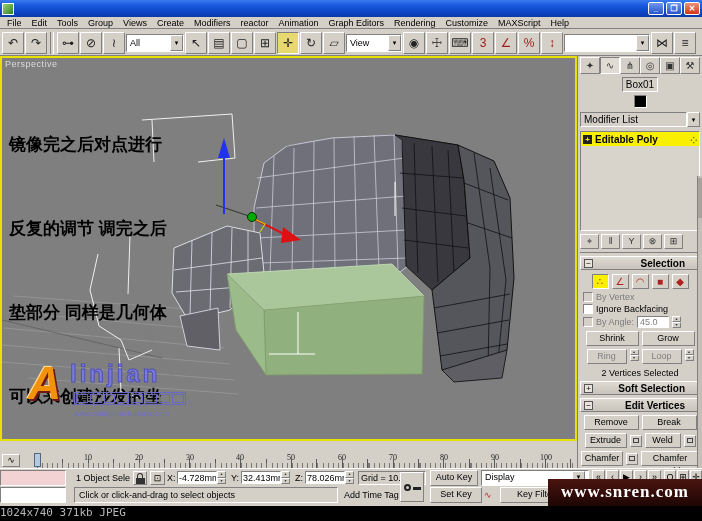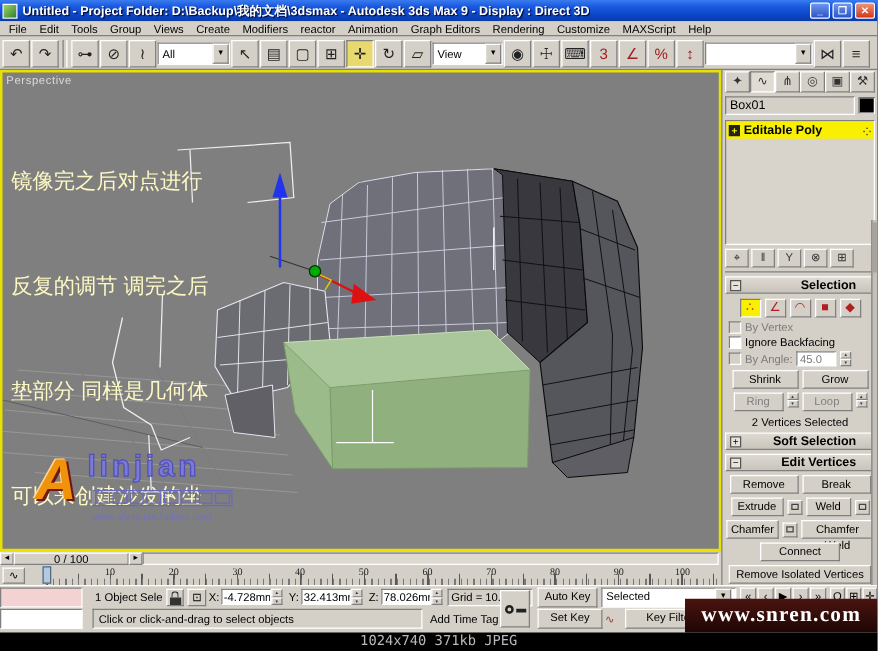--- a/index.html
+++ b/index.html
@@ -33,21 +33,21 @@
     background:#fff;display:flex;align-items:center;font-size:9px;padding-left:3px;}
   .tdd .ddbtn{margin-left:auto;width:13px;height:16px;background:#d4d0c8;
     border:1px solid;border-color:#fff #808080 #808080 #fff;font-size:7px;text-align:center;line-height:14px;}
   .small-red{color:#a02020;}
   
   .main{position:absolute;left:0;top:56px;width:702px;height:412px;display:flex;}
   .vp-col{width:577px;height:412px;position:relative;}
   .viewport{position:absolute;left:0;top:0;width:577px;height:385px;background:#7f7f7f;
     border:2px solid #e8e000;overflow:hidden;}
   .vp-label{position:absolute;left:3px;top:1px;font-size:9px;color:#dcdcdc;letter-spacing:.5px;}
-  .vp-notes{position:absolute;left:7px;top:17px;font-size:17px;font-weight:normal;color:#fef9c3;
+  .vp-notes{position:absolute;left:7px;top:17px;font-size:17px;font-weight:bold;color:#000000;
     line-height:28px;white-space:pre;}
   .vp-svg{position:absolute;left:0;top:0;}
   
   .logo{position:absolute;left:26px;top:296px;width:170px;}
   .logo-a{position:absolute;left:0;top:2px;font-size:46px;font-weight:bold;font-style:italic;
     color:#f0920c;text-shadow:2px 2px 0 #701818,-1px -1px 0 #ffd890;}
   .logo-brand{position:absolute;left:42px;top:6px;font-size:24px;font-weight:bold;color:#7a7ad8;
     letter-spacing:3px;-webkit-text-stroke:1px #5050b8;}
   .logo-blocks{position:absolute;left:46px;top:38px;width:112px;height:13px;border:1px solid #6868c0;
     display:flex;gap:2px;padding:1px;}
@@ -73,21 +73,21 @@
   
   .cpanel{width:125px;height:412px;background:#d4d0c8;border-left:1px solid #808080;position:relative;
     padding:1px 2px;}
   .cp-scroll{position:absolute;right:0;top:120px;bottom:0;width:5px;background:#c4c0b8;
     border-left:1px solid #808080;}
   .cp-scroll i{display:block;margin:2px 0 0 0;width:4px;height:40px;background:#a8a49c;}
   .cp-tabs{display:flex;height:17px;}
   .cp-tab{flex:1;border:1px solid;border-color:#fff #808080 #808080 #fff;background:#d4d0c8;
     font-size:10px;text-align:center;line-height:15px;color:#333;}
   .cp-tab.active{border-color:#808080 #fff #fff #808080;background:#e0dcd4;}
-  .cp-name-row{display:flex;align-items:center;margin-top:3px;gap:3px;}
+  .cp-name-row{display:flex;align-items:center;margin-top:3px;gap:3px;flex-direction:column;}
   .cp-field{height:15px;border:1px solid;border-color:#808080 #fff #fff #808080;background:#d4d0c8;
     font-size:10px;padding:1px 3px;flex:1;}
   .cp-swatch{width:13px;height:13px;background:#000;border:1px solid;border-color:#808080 #fff #fff #808080;flex:none;}
   .cp-modlist{display:flex;align-items:center;margin-top:4px;}
   .cp-modlist .cp-field{font-size:10px;}
   .ddsq{width:13px;height:15px;background:#d4d0c8;border:1px solid;border-color:#fff #808080 #808080 #fff;
     font-size:7px;text-align:center;line-height:13px;flex:none;}
   .stack{margin-top:4px;height:100px;border:1px solid;border-color:#808080 #fff #fff #808080;background:#d8d4cc;overflow:hidden;}
   .stack-row{height:14px;background:#f8f000;display:flex;align-items:center;padding:0 2px;font-size:10px;font-weight:bold;}
   .stack-row .sq{width:9px;height:9px;background:#222;color:#f8f000;font-size:8px;line-height:9px;text-align:center;margin-right:3px;flex:none;}
@@ -132,30 +132,29 @@
   .lbl9{font-size:9px;line-height:13px;}
   .keybtn{left:400px;top:3px;width:24px;height:30px;}
   .keybtn .ring{position:absolute;left:3px;top:11px;width:7px;height:7px;border:2px solid #222;border-radius:50%;}
   .keybtn .bar{position:absolute;left:12px;top:14px;width:8px;height:3px;background:#222;}
   .lockbtn .shackle{position:absolute;left:3px;top:1px;width:6px;height:5px;border:1.5px solid #333;border-bottom:none;border-radius:3px 3px 0 0;}
   .lockbtn .body{position:absolute;left:2px;top:6px;width:9px;height:6px;background:#333;}
   .wm-snren{left:548px;top:10px;width:154px;height:27px;background:linear-gradient(180deg,#4a1410,#1e0604);
     color:#fff;font-family:"Liberation Serif",serif;font-size:17px;font-weight:bold;letter-spacing:1px;
     text-align:center;line-height:26px;}
   .imagebar{position:absolute;left:0;top:506px;width:702px;height:15px;background:#000;color:#b8b8b8;
-    font-family:"DejaVu Sans Mono",monospace;font-size:11px;text-align:center;line-height:14px;}
+    font-family:"DejaVu Sans Mono",monospace;font-size:11px;line-height:14px;}
 </style>
 </head>
 <body>
 
 <div id="app">
 
   <div class="titlebar">
     <span class="app-icon"></span>
-    <span class="title-text">Untitled      - Project Folder: D:\Backup\我的文档\3dsmax      - Autodesk 3ds Max 9      - Display : Direct 3D</span>
     <span class="winbtns">
       <span class="winbtn">_</span>
       <span class="winbtn">❐</span>
       <span class="winbtn close">✕</span>
     </span>
   </div>
 
   <div class="menubar">
     <span class="menu-item">File</span>
     <span class="menu-item">Edit</span>
@@ -322,26 +321,20 @@
               <i></i>
               <i></i>
               <i></i>
               <i></i>
               <i></i>
             </span>
           <span class="logo-url">www.shenjuan.fudans.com</span>
         </div>
       </div>
 
-      <div class="timeslider">
-        <span class="ts-arrow">◂</span>
-        <span class="ts-handle">0 / 100</span>
-        <span class="ts-arrow">▸</span>
-        <span class="ts-track"></span>
-      </div>
 
       <div class="trackbar">
         <span class="tb-btn">∿</span>
         <div class="ruler">
           <span style="left:15px">0</span>
           <span style="left:66px">10</span>
           <span style="left:117px">20</span>
           <span style="left:168px">30</span>
           <span style="left:218px">40</span>
           <span style="left:269px">50</span>
@@ -363,20 +356,24 @@
         <span class="cp-tab">◎</span>
         <span class="cp-tab">▣</span>
         <span class="cp-tab">⚒</span>
       </div>
 
       <div class="cp-name-row">
         <span class="cp-field">Box01</span>
         <span class="cp-swatch"></span>
       </div>
 
+      <div class="cp-modlist">
+        <span class="cp-field">Modifier List</span>
+        <span class="ddsq">▾</span>
+      </div>
 
       <div class="stack">
         <div class="stack-row">
           <span class="sq">+</span>
           <span>Editable Poly</span>
           <span class="dots">⁘</span>
         </div>
       </div>
 
       <div class="stack-tools">
@@ -512,21 +509,21 @@
 
     <span class="sa raised keybtn">
         <span class="ring"></span>
         <span class="bar"></span>
       </span>
 
     <span class="sa raised lbl9" style="left:430px;top:1px;width:48px;height:16px;text-align:center">Auto Key</span>
     <span class="sa raised lbl9" style="left:430px;top:18px;width:52px;height:16px;text-align:center">Set Key</span>
 
     <span class="sa sunken lbl9" style="left:481px;top:1px;width:108px;height:16px;background:#fff;padding:0 3px;display:flex">
-      <span>Selected</span>
+      <span>Display</span>
       <span class="ddsq" style="margin-left:auto;height:12px;line-height:10px">▾</span>
     </span>
     <span class="sa lbl9" style="left:484px;top:20px;color:#b03030">∿</span>
     <span class="sa raised lbl9" style="left:500px;top:18px;width:84px;height:16px;text-align:center">Key Filters...</span>
 
     <span class="sa raised lbl9" style="left:592px;top:1px;width:13px;height:16px;text-align:center">«</span>
     <span class="sa raised lbl9" style="left:606px;top:1px;width:13px;height:16px;text-align:center">‹</span>
     <span class="sa raised lbl9" style="left:620px;top:1px;width:13px;height:16px;text-align:center">▶</span>
     <span class="sa raised lbl9" style="left:634px;top:1px;width:13px;height:16px;text-align:center">›</span>
     <span class="sa raised lbl9" style="left:648px;top:1px;width:13px;height:16px;text-align:center">»</span>

